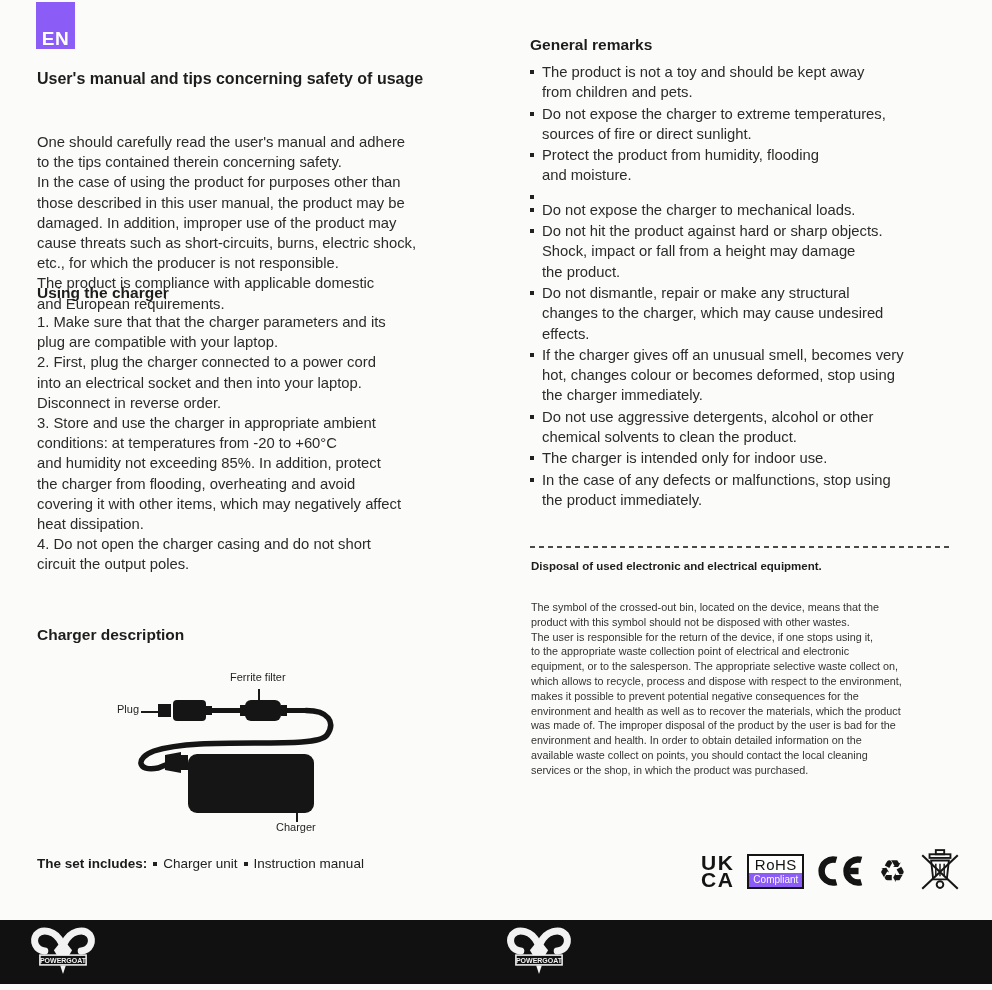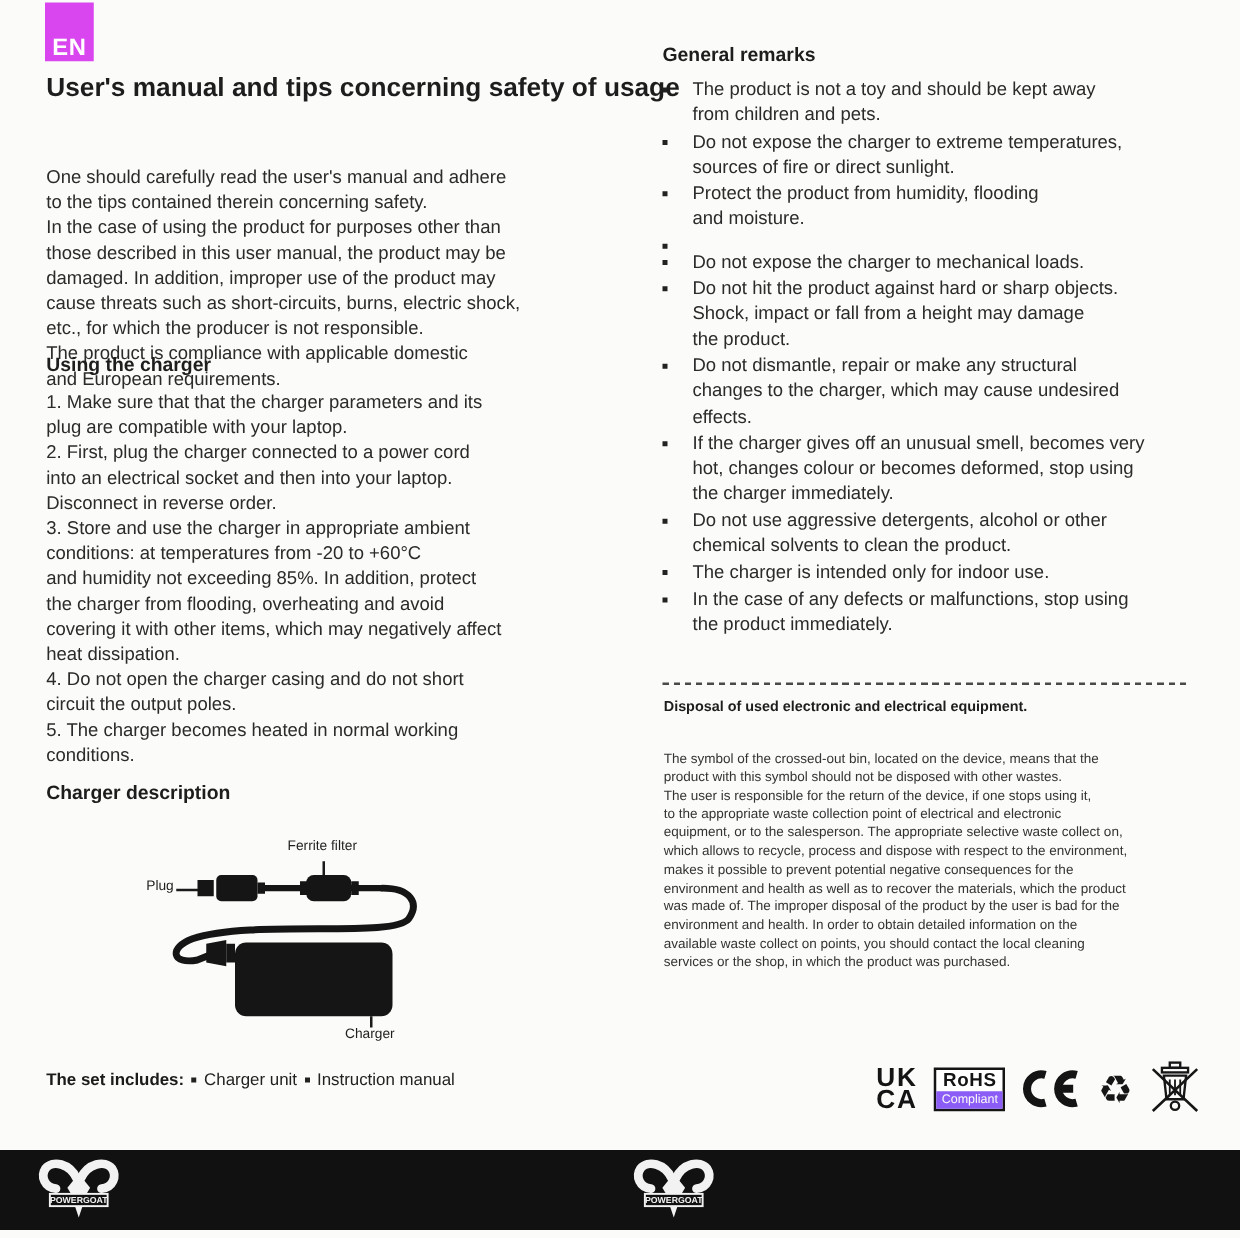--- a/index.html
+++ b/index.html
@@ -8,58 +8,58 @@
     position:relative; overflow:hidden;
     background:#fbfbf9;
     font-family:"Liberation Sans", sans-serif;
     color:#2b2b2b;
   }
   .abs { position:absolute; }
   .pre { white-space:pre-line; }
 
   .en-badge {
     left:36px; top:2px; width:39px; height:47px;
-    background:#d946ef; color:#fff;
+    background:#8b5cf6; color:#fff;
     display:flex; align-items:center; justify-content:center;
     font-size:19px; font-weight:bold; letter-spacing:0.5px;
     padding-top:26px;
   }
 
   h1,h2,h3 { color:#1d1d1d; font-weight:bold; }
-  .l-title   { left:37px; top:59px;  font-size:21px; }
+  .l-title   { left:37px; top:70px;  font-size:16px; }
   .l-intro   { left:37px; top:92px;  width:445px; font-size:14.8px; line-height:20.2px;margin-top:40px; }
   .l-using-h { left:37px; top:284px; font-size:15.5px; }
   .l-using   { left:37px; top:312px; width:445px; font-size:14.8px; line-height:20.2px; }
   .l-using p { margin:0; }
   .l-desc-h  { left:37px; top:626px; font-size:15.5px; }
 
   .diag-label { font-size:11px; color:#1f1f1f; }
   .ferrite-tick { left:258px; top:689px; width:1.5px; height:12px; background:#1a1a1a; }
   .plug-dash    { left:141px; top:711px; width:18px;  height:1.5px; background:#1a1a1a; }
   .charger-tick { left:296px; top:813px; width:1.5px; height:9px;  background:#1a1a1a; }
 
   .l-set { left:37px; top:856px; font-size:13.5px; color:#222; display:flex; align-items:center; gap:6px; }
   .l-set .lbl { font-weight:bold; color:#1b1b1b; }
   .sq { width:4px; height:4px; background:#222; display:inline-block; }
 
   .r-h     { left:530px; top:36px; font-size:15.5px; }
   .r-list  { left:530px; top:62px; width:450px; list-style:none; font-size:14.8px; line-height:20.3px; }
-  .r-list li { display:flex; gap:20px; margin-bottom:1px; }
+  .r-list li { display:flex; gap:8px; margin-bottom:1px; }
   .r-list .sq { margin-top:8px; flex:0 0 4px; }
   .r-divider {
     left:530px; top:546px; width:422px; height:2px;
     background:repeating-linear-gradient(90deg,#4a4a4a 0 5px,transparent 5px 9px);
   }
   .r-disposal-h { left:531px; top:560px; font-size:11.5px; }
   .r-disposal   { left:531px; top:600px; width:432px; font-size:10.8px; line-height:14.8px; color:#333; }
 
   .marks { left:701px; top:845px; height:52px; display:flex; align-items:center; gap:13px; }
   .ukca { font-weight:800; font-size:21px; line-height:17px; letter-spacing:1.5px; color:#141414; }
   .rohs { border:2.5px solid #141414; text-align:center; background:#fff; }
-  .rohs-top { font-size:15px; font-weight:700; padding:0 5px; color:#141414; letter-spacing:0.5px; }
+  .rohs-top { font-size:15px; font-weight:400; padding:0 5px; color:#141414; letter-spacing:0.5px; }
   .rohs-bottom { background:#8b5cf6; color:#fbfbf9; font-size:10px; padding:1px 4px 2px; }
   .recycle { font-size:31px; line-height:1; color:#161616; }
 
   .footer-bar { left:0; top:920px; width:992px; height:64px; background:#111; }
   .goat { position:absolute; top:5px; }
   .goat-1 { left:28px; }
   .goat-2 { left:504px; }
 </style>
 </head>
 <body>
@@ -85,22 +85,20 @@
 into an electrical socket and then into your laptop.
 Disconnect in reverse order.</p>
   <p class="pre">3. Store and use the charger in appropriate ambient
 conditions: at temperatures from -20 to +60°C
 and humidity not exceeding 85%. In addition, protect
 the charger from flooding, overheating and avoid
 covering it with other items, which may negatively affect
 heat dissipation.</p>
   <p class="pre">4. Do not open the charger casing and do not short
 circuit the output poles.</p>
-  <p class="pre">5. The charger becomes heated in normal working
-conditions.</p>
 </div>
 
 <h2 class="abs l-desc-h">Charger description</h2>
 
 <div class="abs diag-label" style="left:230px; top:671px;">Ferrite filter</div>
 <div class="abs ferrite-tick"></div>
 <div class="abs diag-label" style="left:117px; top:703px;">Plug</div>
 <div class="abs plug-dash"></div>
 
 <svg class="abs" style="left:108px; top:693px;" width="250" height="135" viewBox="0 0 250 135">

